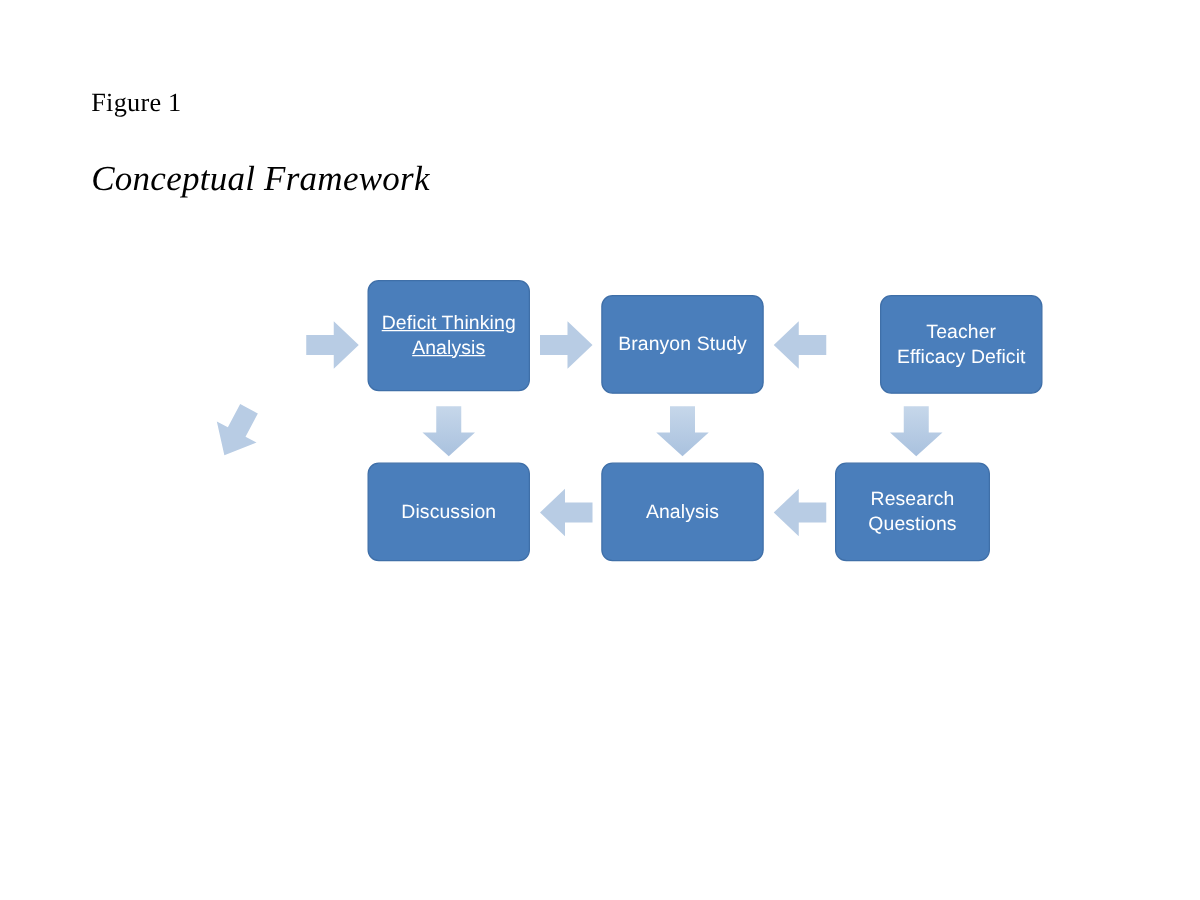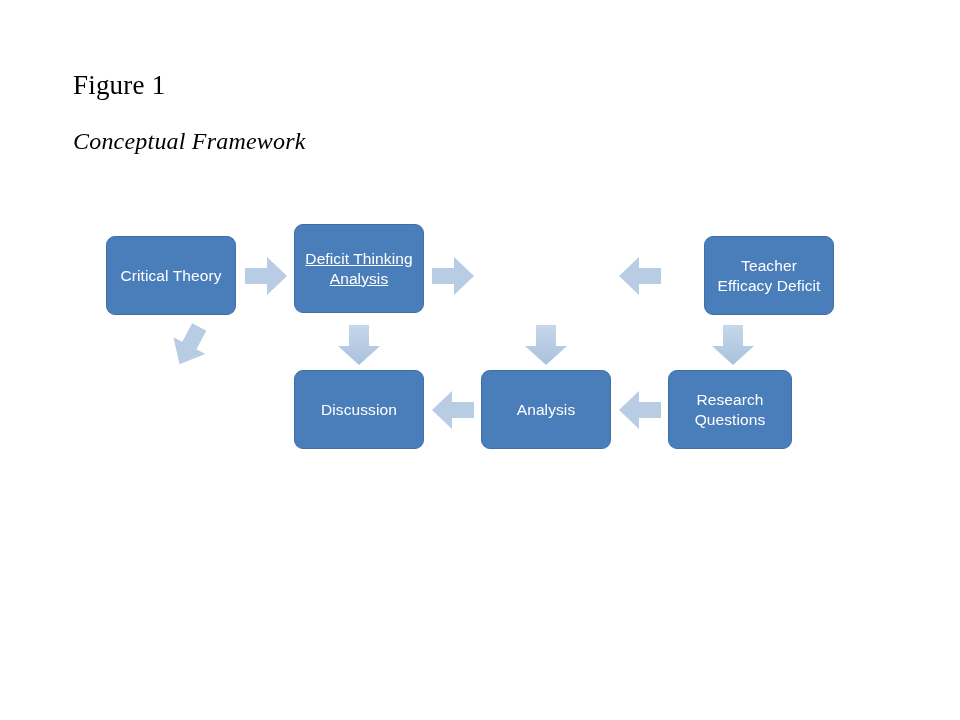--- a/index.html
+++ b/index.html
@@ -22,33 +22,33 @@
     width: 960px;
     height: 720px;
   }
 
   
   .fig-label {
     position: absolute;
     left: 73px;
     top: 70px;
     font-family: "Liberation Serif", "DejaVu Serif", serif;
-    font-size: 27px;
+    font-size: 21px;
     font-style: normal;
     font-weight: 400;
     color: #000000;
     letter-spacing: 0.2px;
     white-space: nowrap;
   }
   .fig-caption {
     position: absolute;
     left: 73px;
     top: 128px;
     font-family: "Liberation Serif", "DejaVu Serif", serif;
-    font-size: 24px;
+    font-size: 28px;
     font-style: italic;
     font-weight: 400;
     color: #000000;
     letter-spacing: 0.2px;
     white-space: nowrap;
   }
 
   
   .node {
     position: absolute;
@@ -81,31 +81,31 @@
 </style>
 </head>
 <body>
 
 <div id="figure-canvas">
 
   <div class="fig-label">Figure 1</div>
 
   <div class="fig-caption">Conceptual Framework</div>
 
-  <div class="node" style="left:106px; top:236px; width:130px; height:79px;">
-    <span class="node-text">Critical Theory</span>
-  </div>
 
   <div class="node" style="left:294px; top:224px; width:130px; height:89px;text-decoration:underline;">
     <span class="node-text">
       <span>Deficit Thinking</span><br>
       <span>Analysis</span>
     </span>
   </div>
 
+  <div class="node" style="left:481px; top:236px; width:130px; height:79px;">
+    <span class="node-text">Branyon Study</span>
+  </div>
 
   <div class="node" style="left:668px; top:236px; width:130px; height:79px;margin-left:36px;">
     <span class="node-text">
       <span>Teacher</span><br>
       <span>Efficacy Deficit</span>
     </span>
   </div>
 
   <div class="node" style="left:481px; top:370px; width:130px; height:79px;">
     <span class="node-text">Analysis</span>

